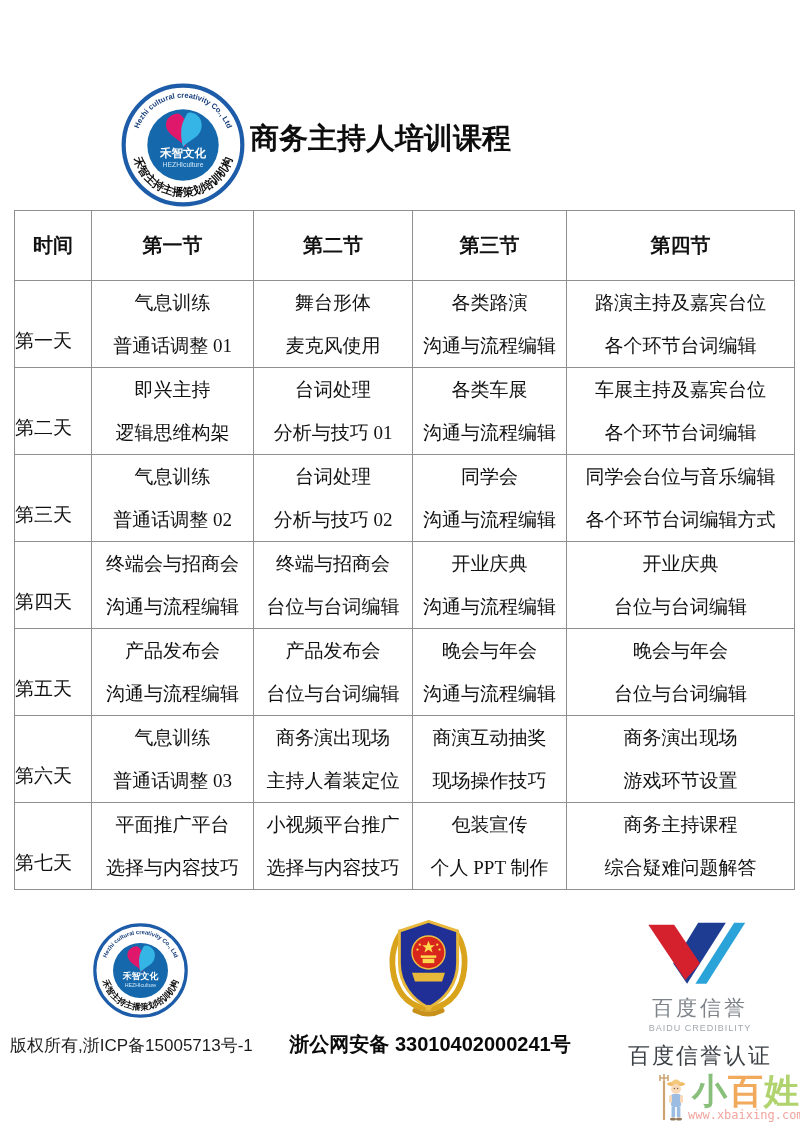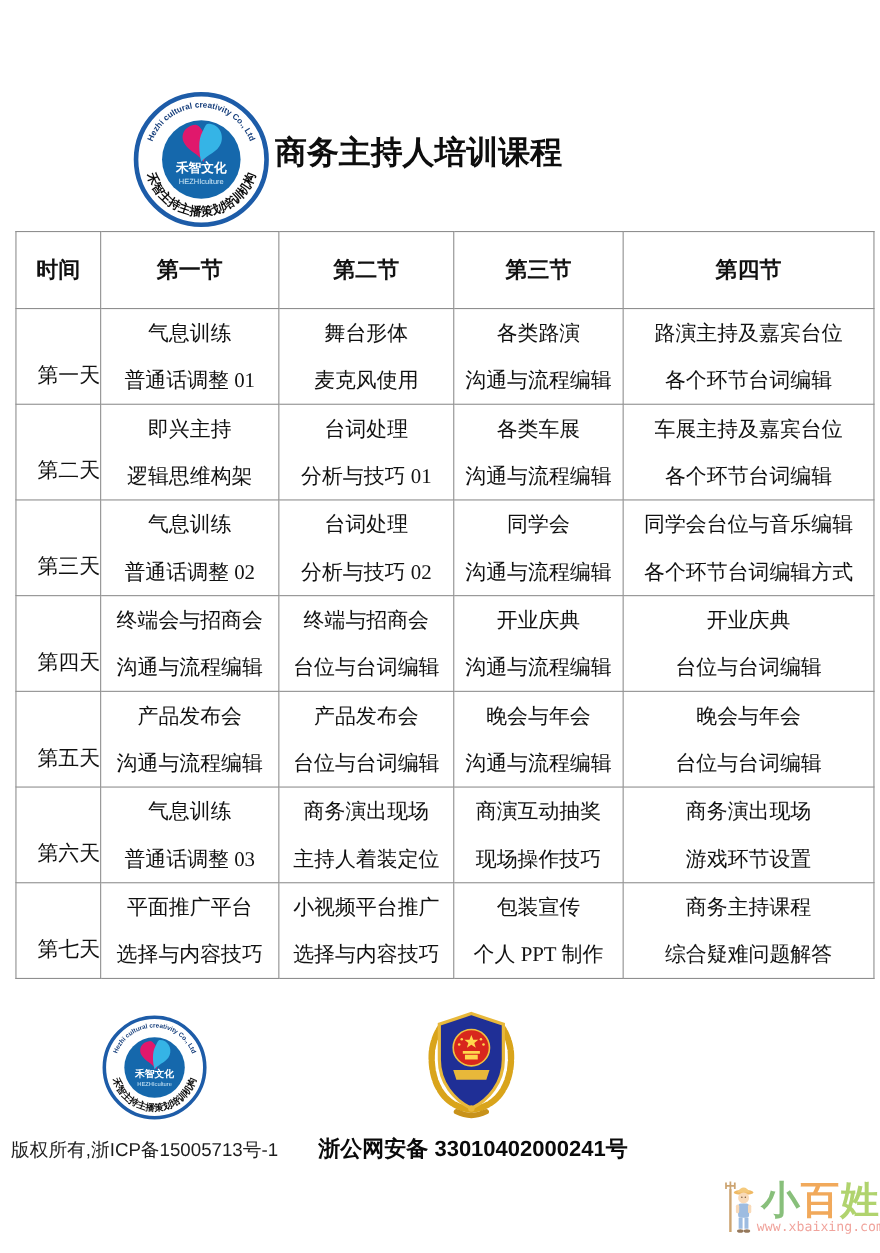--- a/index.html
+++ b/index.html
@@ -27,21 +27,21 @@
     height:70px; font-size:20px; font-weight:700; text-align:center; vertical-align:middle;margin-left:29px;
   }
   table.course td { height:86px; font-size:19px; }
   .cell { display:flex; flex-direction:column; height:86px; }
   .cell .l1, .cell .l2 {
     flex:1; display:flex; align-items:center; justify-content:center;
     text-align:right; white-space:nowrap;
   }
   .day-wrap {
     height:86px; display:flex; flex-direction:column; justify-content:flex-end;
-    align-items:flex-end; padding-bottom:13px;
+    align-items:flex-start; padding-bottom:13px;
   }
 
   
   .footer-logo { position:absolute; left:92px; top:922px; width:97px; height:97px; }
   .copyright {
     position:absolute; left:10px; top:1034px; width:262px; text-align:left;
     font-family:"Liberation Sans","DejaVu Sans",sans-serif;
     font-size:17px; font-weight:500; color:#1c1c1c; white-space:nowrap;
   }
   .police-badge { position:absolute; left:380px; top:911px; width:97px; height:112px; }
@@ -372,20 +372,30 @@
     <circle cx="38.6" cy="36" r="1.2" fill="#ffd84d"></circle>
       <circle cx="61.4" cy="36" r="1.2" fill="#ffd84d"></circle>
     <path d="M42,42 h16 v2.6 h-16 z" fill="#ffd84d"></path>
     <path d="M44,45.5 h12 v4.5 h-12 z" fill="#ffd84d"></path>
     <path d="M33,60 L67,60 L64,69 L36,69 Z" fill="#e8b83a"></path>
     <circle cx="50" cy="96" r="3" fill="#e8b83a"></circle>
   </svg>
 
   <div class="police-text">浙公网安备 33010402000241号</div>
 
+  <div class="baidu-block">
+    <svg class="baidu-v" viewBox="0 0 120 78">
+      <polygon points="58,2 88,2 46,68 31,46" fill="#1e3c91"></polygon>
+      <polygon points="4,4 32,4 60,46 44,64" fill="#d5202e"></polygon>
+      <polygon points="97,2 109,2 67,68 55,68" fill="#29a3d8"></polygon>
+    </svg>
+    <div class="baidu-cn">百度信誉</div>
+    <div class="baidu-en">BAIDU CREDIBILITY</div>
+    <div class="baidu-cert">百度信誉认证</div>
+  </div>
 
   <div class="watermark">
     <svg class="wm-figure" viewBox="0 0 34 56">
       <path d="M4,3 v6 M8,2 v7 M12,3 v6 M4,6 h8" stroke="#c79b62" stroke-width="1.6" fill="none"></path>
       <line x1="8" y1="9" x2="8" y2="48" stroke="#c79b62" stroke-width="2.2"></line>
       <ellipse cx="20" cy="12" rx="9" ry="2.5" fill="#eeb254"></ellipse>
       <path d="M14,12 q6,-9 12,0 z" fill="#f3c46e"></path>
       <circle cx="20" cy="17" r="5" fill="#f8d7b2"></circle>
       <circle cx="18.4" cy="16.5" r="0.7" fill="#6b4a2e"></circle>
         <circle cx="21.6" cy="16.5" r="0.7" fill="#6b4a2e"></circle>

